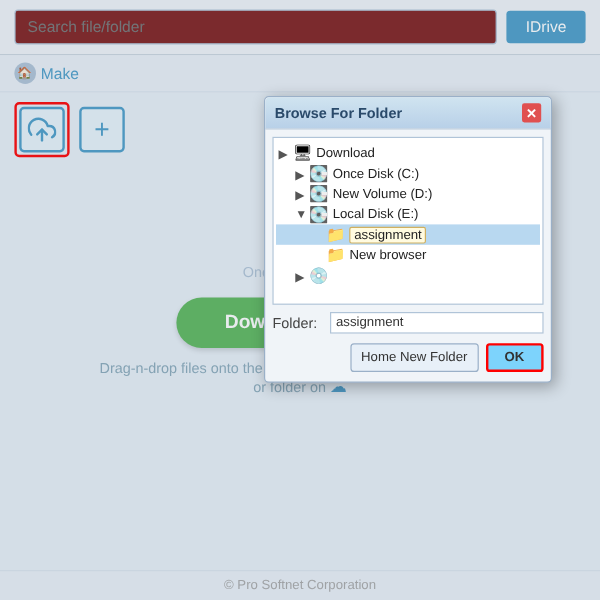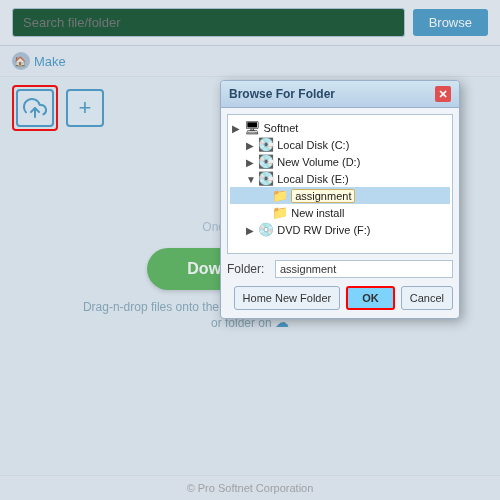--- a/index.html
+++ b/index.html
@@ -21,21 +21,21 @@
       align-items: center;
       gap: 8px;
     }
     .search-input {
       flex: 1;
       padding: 6px 10px;
       border: 1px solid #b0c4d8;
       border-radius: 3px;
       font-size: 13px;
       color: #aaa;
-      background: #14532d;
+      background: #7f1d1d;
       outline: none;
     }
     .search-btn {
       background: #4a9dc9;
       color: white;
       border: none;
       padding: 6px 16px;
       border-radius: 3px;
       font-size: 13px;
       cursor: pointer;
@@ -317,21 +317,21 @@
     .upload-cloud-svg {
       width: 24px;
       height: 24px;
     }
   </style>
 </head>
 <body>
 
 <div class="header">
   <input class="search-input" type="text" placeholder="Search file/folder" style="">
-  <button class="search-btn">Browse</button>
+  <button class="search-btn">IDrive</button>
 </div>
 
 <div class="breadcrumb">
   <div class="home-icon-wrap">
     <div class="home-circle">🏠</div>
     <span>Make</span>
   </div>
 </div>
 
 <div class="toolbar">
@@ -372,59 +372,57 @@
       <span class="dialog-title">Browse For Folder</span>
       <button class="dialog-close">✕</button>
     </div>
 
     <div class="dialog-body">
 
       <div class="tree-area" id="tree-area">
           <div class="tree-item" style="padding-left: 2px;">
             <span class="tree-arrow">▶</span>
             <span class="tree-icon">🖥</span>
-            <span class="tree-label">Softnet</span>
+            <span class="tree-label">Download</span>
           </div>
           <div class="tree-item" style="padding-left: 16px;">
             <span class="tree-arrow">▶</span>
             <span class="tree-icon">💽</span>
-            <span class="tree-label">Local Disk (C:)</span>
+            <span class="tree-label">Once Disk (C:)</span>
           </div>
           <div class="tree-item" style="padding-left: 16px;">
             <span class="tree-arrow">▶</span>
             <span class="tree-icon">💽</span>
             <span class="tree-label">New Volume (D:)</span>
           </div>
           <div class="tree-item" style="padding-left: 16px;">
             <span class="tree-arrow">▼</span>
             <span class="tree-icon">💽</span>
             <span class="tree-label">Local Disk (E:)</span>
           </div>
           <div class="tree-item selected" style="padding-left: 30px;">
             <span class="tree-arrow"></span>
             <span class="tree-icon">📁</span>
             <span class="tree-label" style="background: rgb(255, 251, 224); border: 1px solid rgb(208, 176, 96); border-radius: 2px; padding: 0px 3px;">assignment</span>
           </div>
           <div class="tree-item" style="padding-left: 30px;">
             <span class="tree-arrow"></span>
             <span class="tree-icon">📁</span>
-            <span class="tree-label">New install</span>
+            <span class="tree-label">New browser</span>
           </div>
           <div class="tree-item" style="padding-left: 16px;">
             <span class="tree-arrow">▶</span>
             <span class="tree-icon">💿</span>
-            <span class="tree-label">DVD RW Drive (F:)</span>
           </div>
         </div>
 
       <div class="folder-row-wrap">
         <span class="folder-label">Folder:</span>
         <input class="folder-input" type="text" id="folder-input" value="assignment" style="">
       </div>
 
       <div class="dialog-buttons">
         <button class="btn-make-folder">Home New Folder</button>
         <button class="btn-ok">OK</button>
-        <button class="btn-cancel">Cancel</button>
       </div>
     </div>
   </div>
 </div>
 
 </body></html>

